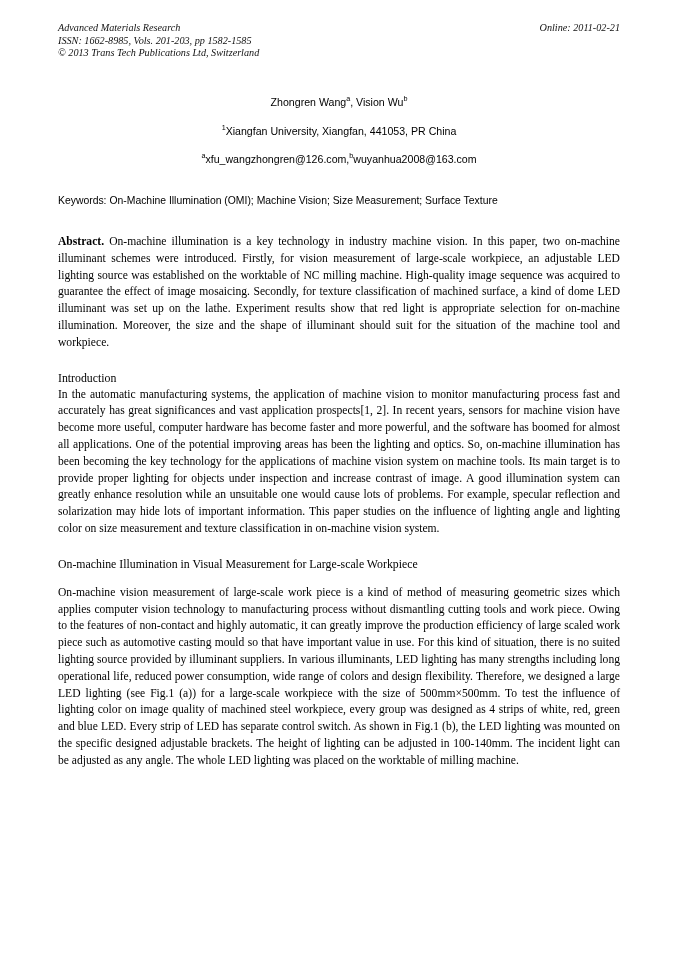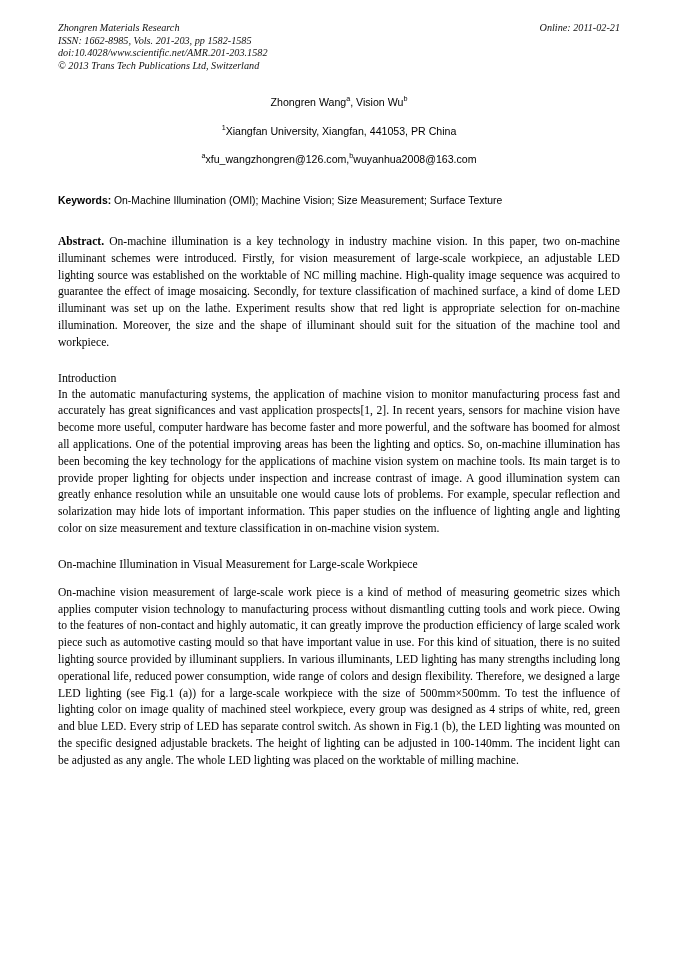--- a/index.html
+++ b/index.html
@@ -97,21 +97,21 @@
 
   
   .keywords {
     margin-top: 28px;
     font-family: "Liberation Sans", "DejaVu Sans", sans-serif;
     font-size: 10.4px;
     line-height: 14px;
     text-align: left;
   }
   .keywords .kw-label {
-    font-weight: bold;
+    font-weight: normal;
   }
 
   
   .abstract {
     margin-top: 26px;
     font-size: 11.6px;
     line-height: 16.8px;
     text-align: justify;
     text-justify: inter-word;
   }
@@ -139,23 +139,22 @@
     margin-top: 12px;
   }
 </style>
 </head>
 <body>
 
 <div class="page">
 
   <div class="masthead">
     <div class="masthead-left">
-      <div>Zhongren Materials Research</div>
+      <div>Advanced Materials Research</div>
       <div>ISSN: 1662-8985, Vols. 201-203, pp 1582-1585</div>
-      <div>doi:10.4028/www.scientific.net/AMR.201-203.1582</div>
       <div>© 2013 Trans Tech Publications Ltd, Switzerland</div>
     </div>
     <div class="masthead-right">Online: 2011-02-21</div>
   </div>
 
 
   <div class="authors">
     <span>Zhongren Wang</span><sup>a</sup><span>, </span><span>Vision Wu</span><sup>b</sup>
   </div>
 

